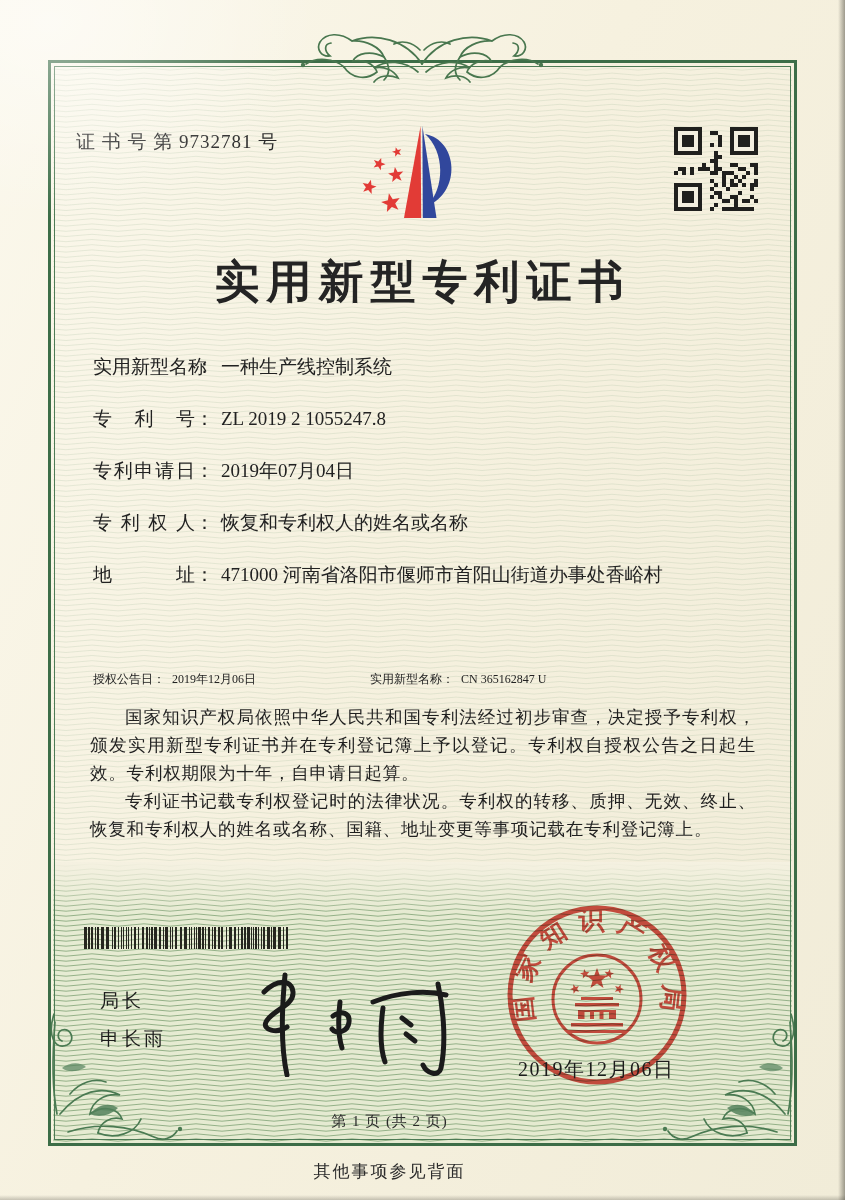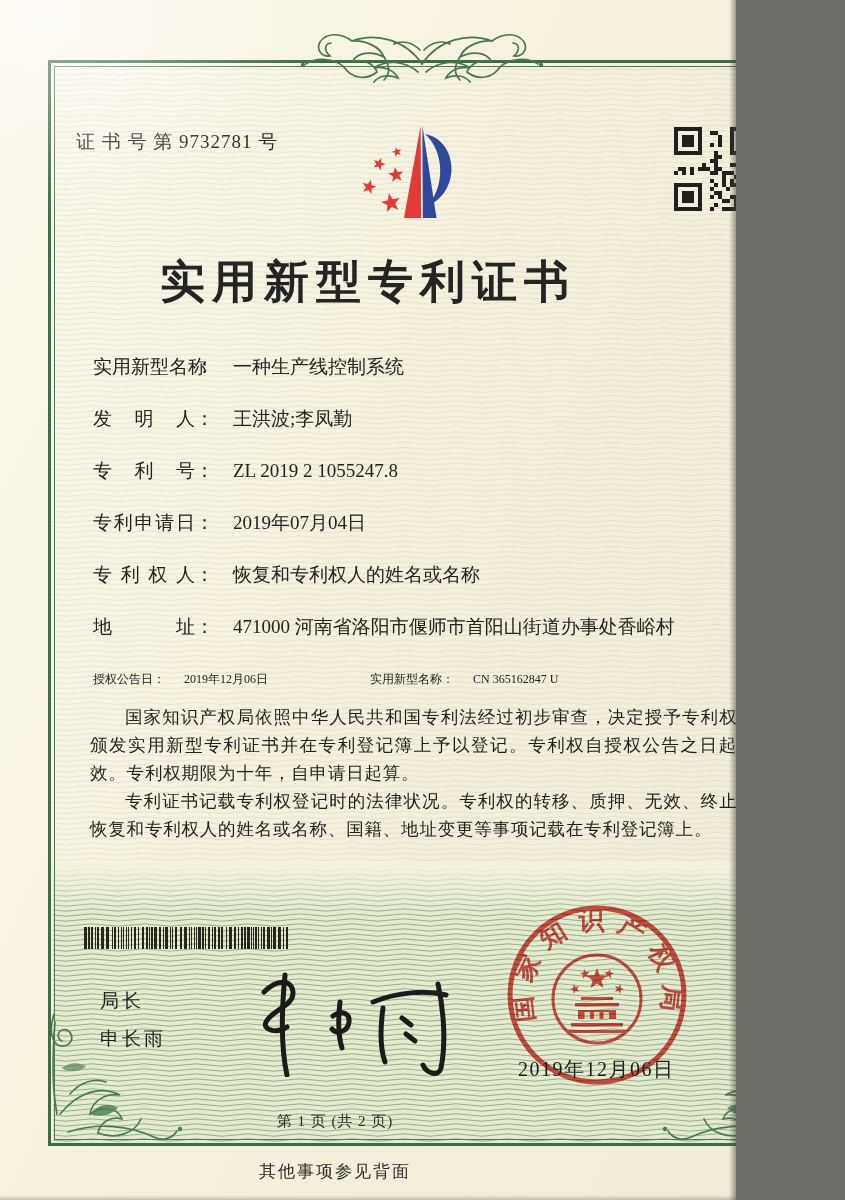--- a/index.html
+++ b/index.html
@@ -1,17 +1,17 @@
 <!DOCTYPE html>
 <html><head>
 <meta charset="utf-8">
 <style>
   html,body{margin:0;padding:0;background:#6e6e68;}
   #page{
-    position:relative;width:736px;height:1200px;overflow:hidden;
+    position:relative;width:845px;height:1200px;overflow:hidden;
     background:linear-gradient(115deg,#fbf8ec 0%,#f6f1df 45%,#f1ecd8 100%);
     font-family:"Liberation Serif","DejaVu Serif",serif;color:#222;
   }
   
   #frame{position:absolute;left:48px;top:60px;width:749px;height:1086px;
     border:3px solid #3c6d47;box-sizing:border-box;}
   #frame::before{content:"";position:absolute;inset:3px;border:1px solid #4d7b55;}
   
   .tex{position:absolute;pointer-events:none;}
   #tex-upper{left:53px;top:66px;width:739px;height:796px;}
@@ -28,21 +28,21 @@
   
   #cert-no{position:absolute;left:76px;top:129px;font-size:19px;letter-spacing:1px;color:#2a2a2a;}
   #logo{position:absolute;left:356px;top:118px;}
   #qr{position:absolute;left:674px;top:127px;}
   #title{position:absolute;left:0;top:252px;width:100%;text-align:center;
     font-size:45px;font-weight:600;letter-spacing:7px;color:#242424;}
   
   #fields-list{position:absolute;left:93px;top:357px;font-size:19px;}
   .frow{height:20px;line-height:20px;margin-bottom:32px;white-space:nowrap;}
   .flabel{display:inline-block;width:102px;text-align:justify;text-align-last:justify;}
-  .fvalue{margin-left:19px;}
+  .fvalue{margin-left:7px;}
   #grant-row{position:absolute;left:93px;top:671px;font-size:12px;white-space:nowrap;width:660px;}
   #grant-no-group{position:absolute;left:277px;top:0;}
   
   #paras{position:absolute;left:90px;top:703px;width:666px;}
   #paras p{margin:0;font-size:17.5px;line-height:28px;text-indent:2em;
     text-align:justify;letter-spacing:0.8px;color:#1f1f1f;}
   
   #barcode{position:absolute;left:84px;top:927px;}
   #commissioner{position:absolute;left:100px;top:988px;font-size:19px;letter-spacing:3px;color:#1c1c1c;}
   #commissioner div{margin-bottom:12px;}
@@ -225,23 +225,20 @@
       <rect x="76" y="80" width="4" height="4" fill="#20201e"></rect>
     </svg>
 
   <div id="title">实用新型专利证书</div>
 
   <div id="fields-list">
     <div class="frow">
       <span class="flabel">实用新型名称</span><span class="fcolon">：</span><span class="fvalue">一种生产线控制系统</span>
     </div>
 
-    <div class="frow">
-      <span class="flabel">发明人</span><span class="fcolon">：</span><span class="fvalue">王洪波;李凤勤</span>
-    </div>
 
     <div class="frow">
       <span class="flabel">专利号</span><span class="fcolon">：</span><span class="fvalue">ZL 2019 2 1055247.8</span>
     </div>
 
     <div class="frow">
       <span class="flabel">专利申请日</span><span class="fcolon">：</span><span class="fvalue">2019年07月04日</span>
     </div>
 
     <div class="frow">

